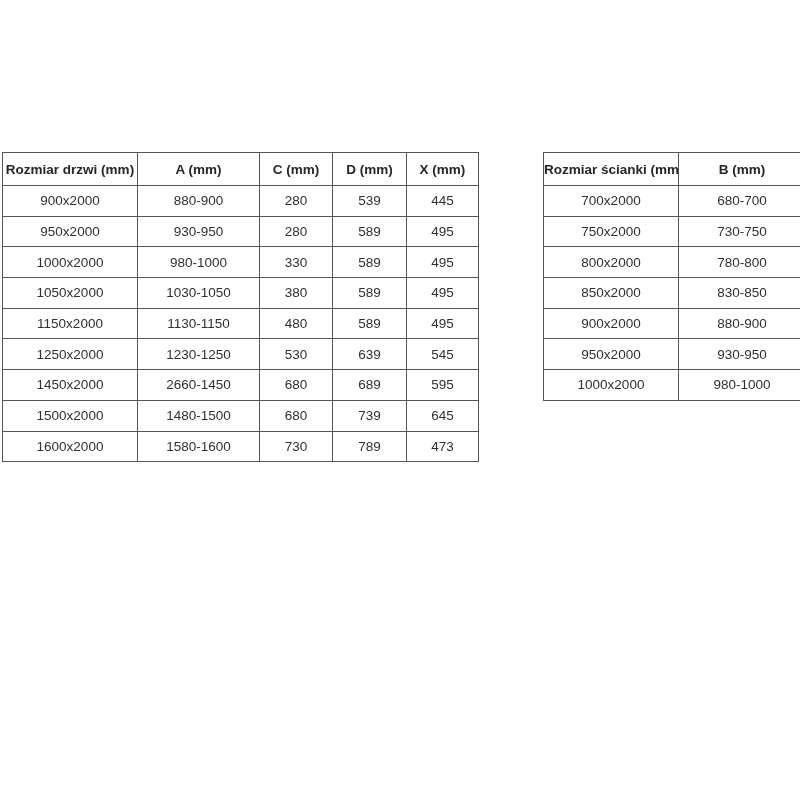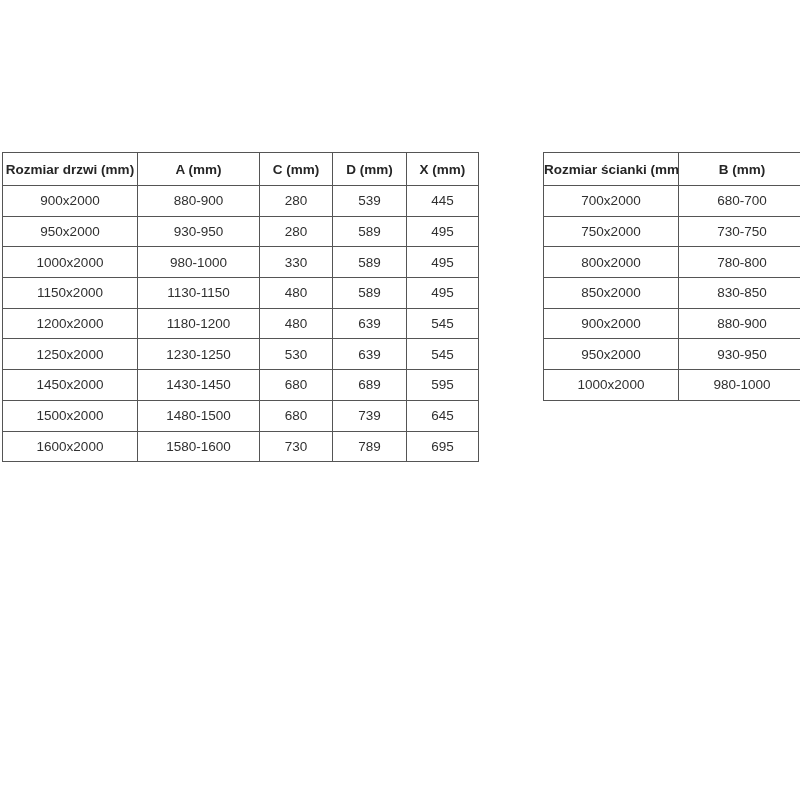--- a/index.html
+++ b/index.html
@@ -103,60 +103,60 @@
             <td>495</td>
           </tr>
           <tr>
             <td>1000x2000</td>
             <td>980-1000</td>
             <td>330</td>
             <td>589</td>
             <td>495</td>
           </tr>
           <tr>
+            <td>1050x2000</td>
+            <td>1030-1050</td>
+            <td>380</td>
+            <td>589</td>
+            <td>495</td>
+          </tr>
+          <tr>
             <td>1150x2000</td>
             <td>1130-1150</td>
             <td>480</td>
             <td>589</td>
             <td>495</td>
-          </tr>
-          <tr>
-            <td>1200x2000</td>
-            <td>1180-1200</td>
-            <td>480</td>
-            <td>639</td>
-            <td>545</td>
           </tr>
           <tr>
             <td>1250x2000</td>
             <td>1230-1250</td>
             <td>530</td>
             <td>639</td>
             <td>545</td>
           </tr>
           <tr>
             <td>1450x2000</td>
-            <td>1430-1450</td>
+            <td>2660-1450</td>
             <td>680</td>
             <td>689</td>
             <td>595</td>
           </tr>
           <tr>
             <td>1500x2000</td>
             <td>1480-1500</td>
             <td>680</td>
             <td>739</td>
             <td>645</td>
           </tr>
           <tr>
             <td>1600x2000</td>
             <td>1580-1600</td>
             <td>730</td>
             <td>789</td>
-            <td>695</td>
+            <td>473</td>
           </tr>
         </tbody>
     </table>
   </div>
 
   <div id="wall-table-wrap">
     <table id="wall-table" class="spec">
       <colgroup>
           <col>
           <col>

